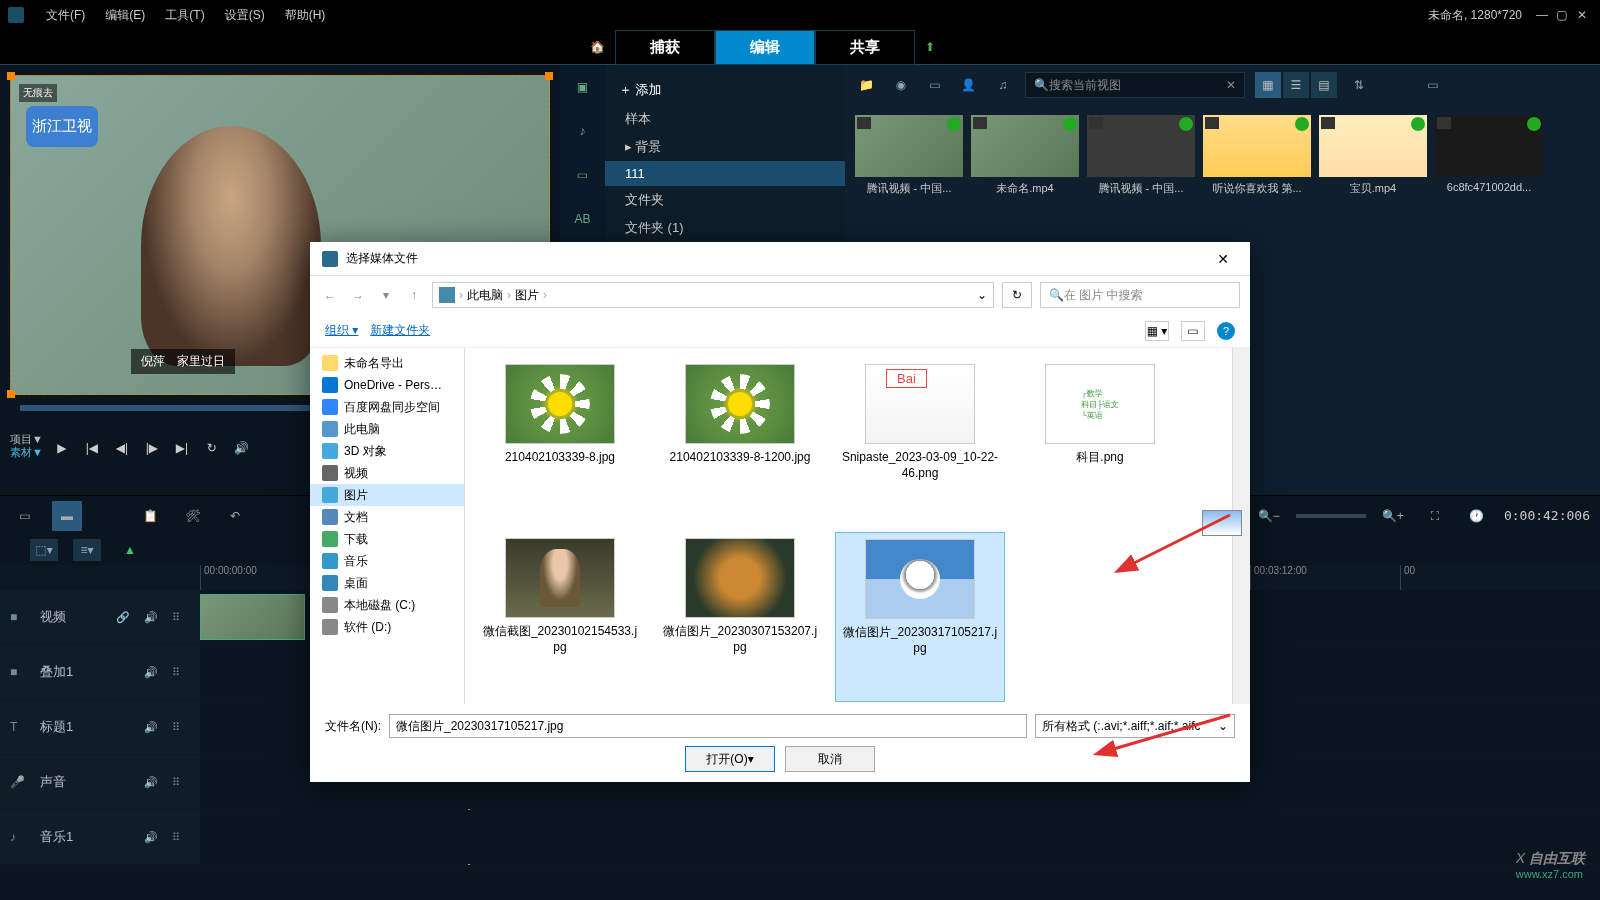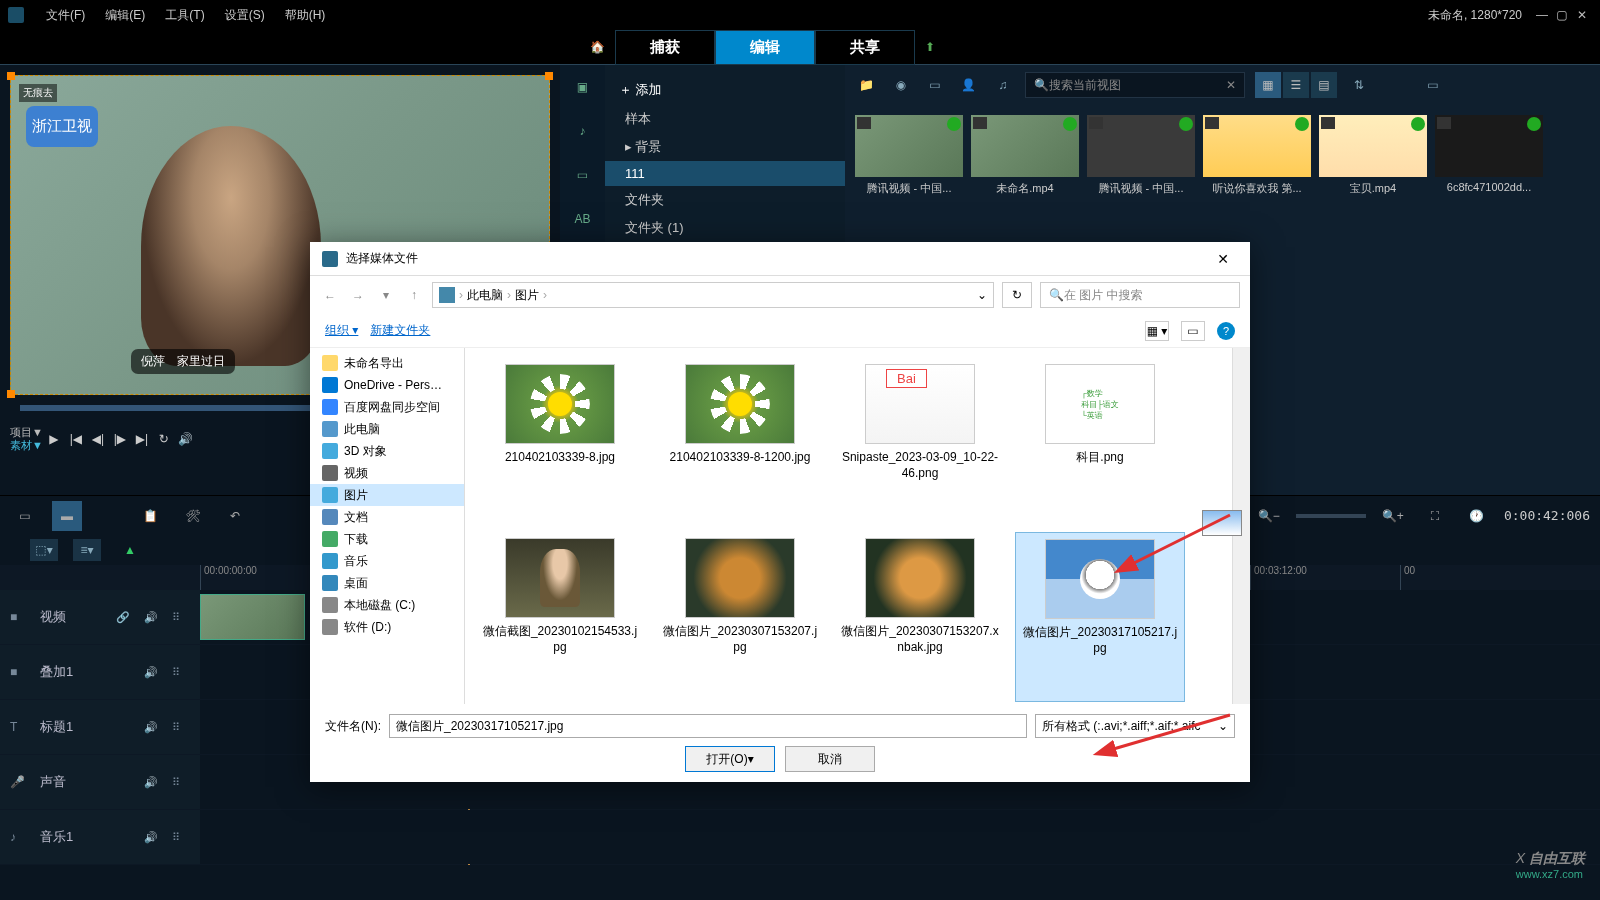--- a/index.html
+++ b/index.html
@@ -26,22 +26,22 @@
 .preview-panel { width: 560px; background: #0a1520; display: flex; flex-direction: column; }
 .preview-img { margin: 10px; height: 320px; background: linear-gradient(135deg, #8aa89a 0%, #7a9888 50%, #6a8a7a 100%); position: relative; border: 1px dashed #cc8800; }
 .preview-img .handle { width: 8px; height: 8px; background: #ff8800; position: absolute; }
 .preview-img .h1 { top: -4px; left: -4px; }
 .preview-img .h2 { top: -4px; right: -4px; }
 .preview-img .h3 { bottom: -4px; left: -4px; }
 .preview-img .h4 { bottom: -4px; right: -4px; }
 .preview-img .watermark { position: absolute; top: 8px; left: 8px; background: rgba(0,0,0,0.5); color: #fff; font-size: 10px; padding: 2px 4px; }
 .preview-img .channel-logo { position: absolute; top: 30px; left: 15px; color: #fff; font-size: 15px; background: rgba(42,119,224,0.8); padding: 11px 6px; border-radius: 8px; }
 .preview-img .person { position: absolute; left: 130px; top: 50px; width: 180px; height: 240px; background: radial-gradient(ellipse at 50% 30%, #c9a582 0%, #a58568 30%, #4a3528 70%); border-radius: 50% 50% 20% 20%; }
-.preview-img .lower-third { position: absolute; bottom: 20px; left: 120px; background: rgba(0,0,0,0.6); color: #fff; padding: 4px 10px; font-size: 12px; border-radius: 7px; }
-.preview-controls { height: 40px; display: flex; align-items: center; padding: 0 10px; }
+.preview-img .lower-third { position: absolute; bottom: 20px; left: 120px; background: rgba(0,0,0,0.6); color: #fff; padding: 4px 10px; font-size: 12px; }
+.preview-controls { height: 40px; display: flex; align-items: flex-end; padding: 0 10px; gap: 8px; }
 .preview-controls .lbl { font-size: 11px; line-height: 1.2; }
 .preview-controls .btn { width: 22px; height: 22px; display: flex; align-items: center; justify-content: center; color: #ccc; cursor: pointer; }
 .slider-track { width: 520px; height: 6px; background: #234; margin: 0 auto 8px; position: relative; }
 .slider-track::before { content: ''; position: absolute; left: 0; width: 100%; height: 6px; background: #357; }
 
 .library-panel { flex: 1; background: #0f1f2e; display: flex; }
 .lib-sidebar { width: 45px; background: #0a1a28; display: flex; flex-direction: column; align-items: center; padding-top: 10px; gap: 20px; }
 .lib-sidebar .ic { width: 24px; height: 24px; display: flex; align-items: center; justify-content: center; color: #6a8; }
 .lib-tree { width: 240px; background: #0d1d2a; padding: 10px 0; }
 .lib-tree .add-btn { padding: 6px 14px; color: #fff; font-size: 13px; }
@@ -497,24 +497,20 @@
         <div class="file-item">
           <div class="file-thumb tf-person">
             <div style="width:40px;height:58px;background:radial-gradient(ellipse at 50% 25%, #e8c8a8 25%, #6a5838 60%);border-radius:40% 40% 10% 10%"></div>
           </div>
           <div class="file-name">微信截图_20230102154533.jpg</div>
         </div>
         <div class="file-item">
           <div class="file-thumb tf-leaves"></div>
           <div class="file-name">微信图片_20230307153207.jpg</div>
         </div>
-        <div class="file-item">
-          <div class="file-thumb tf-leaves2"></div>
-          <div class="file-name">微信图片_20230307153207.xnbak.jpg</div>
-        </div>
         <div class="file-item selected">
           <div class="file-thumb tf-dog">
             <div style="width:40px;height:40px;background:radial-gradient(circle at 50% 40%, #fff 45%, #888 46%, #fff 60%);border-radius:50%"></div>
           </div>
           <div class="file-name">微信图片_20230317105217.jpg</div>
         </div>
         <div class="scrollbar-v"></div>
     </div>
   </div>
   <div class="dialog-footer">

